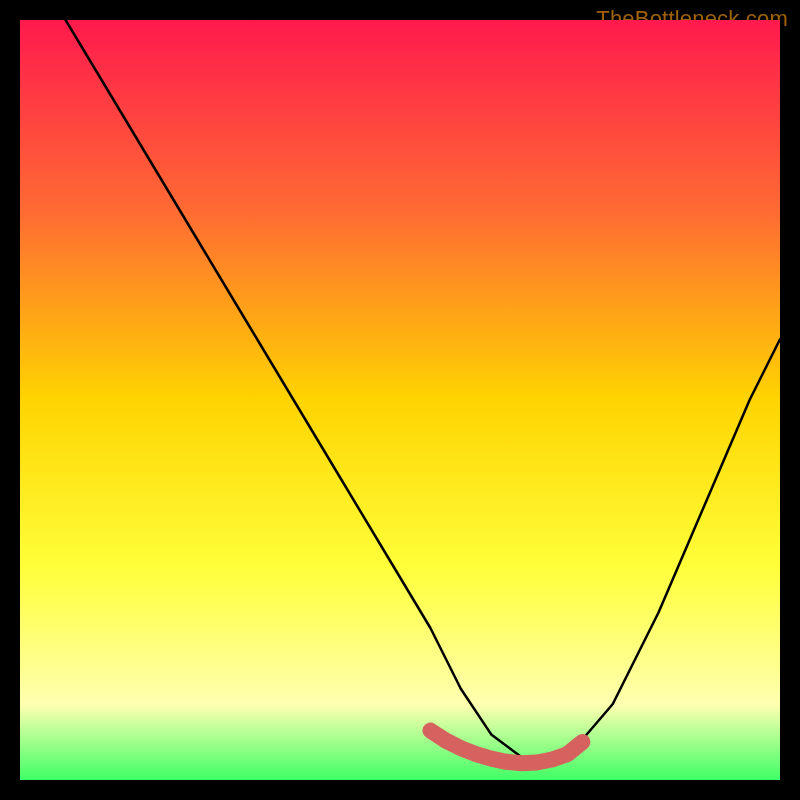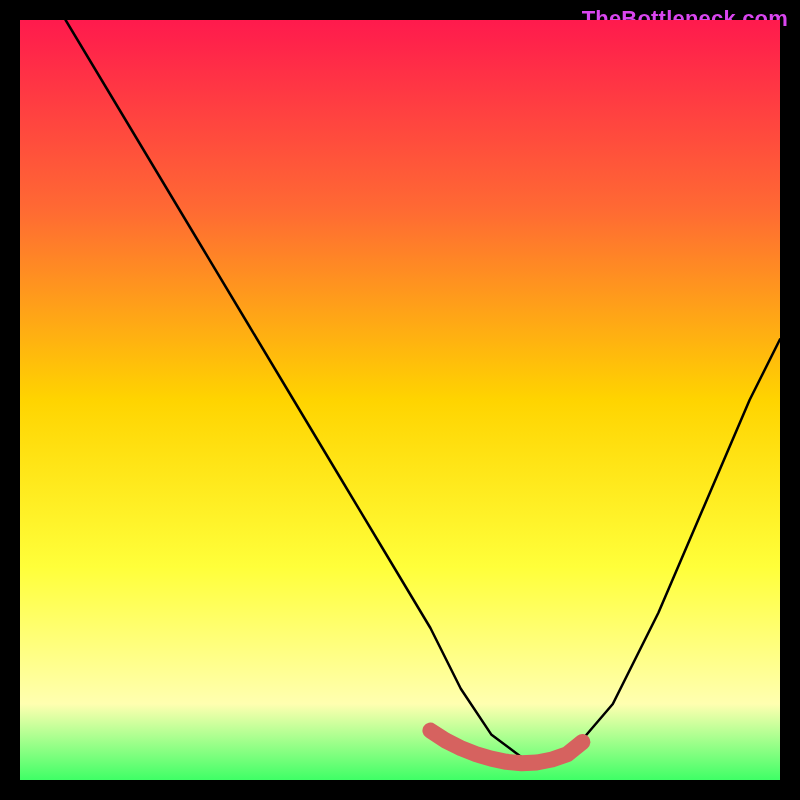--- a/index.html
+++ b/index.html
@@ -21,23 +21,23 @@
     position: absolute;
     left: 20px;
     top: 20px;
     width: 760px;
     height: 760px;
   }
   .attribution {
     position: absolute;
     top: 6px;
     right: 12px;
-    color: #d946ef;
+    color: #a16207;
     font-size: 22px;
-    font-weight: 700;
+    font-weight: 400;
     letter-spacing: 0.2px;
   }
   svg { display: block; }
 </style>
 </head>
 <body>
 
 <div class="stage">
   <div class="attribution">TheBottleneck.com</div>
   <svg class="plot" viewBox="0 0 760 760" xmlns="http://www.w3.org/2000/svg">

